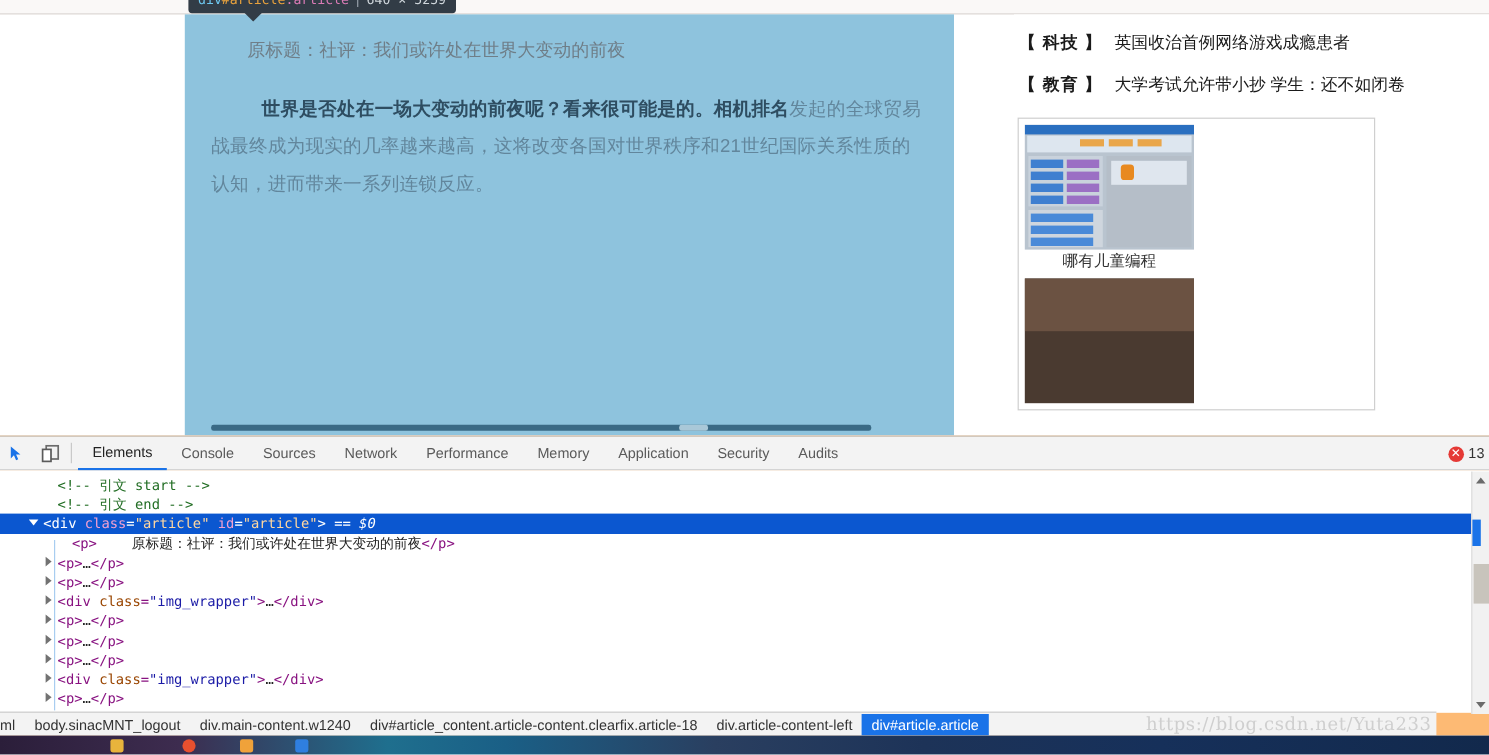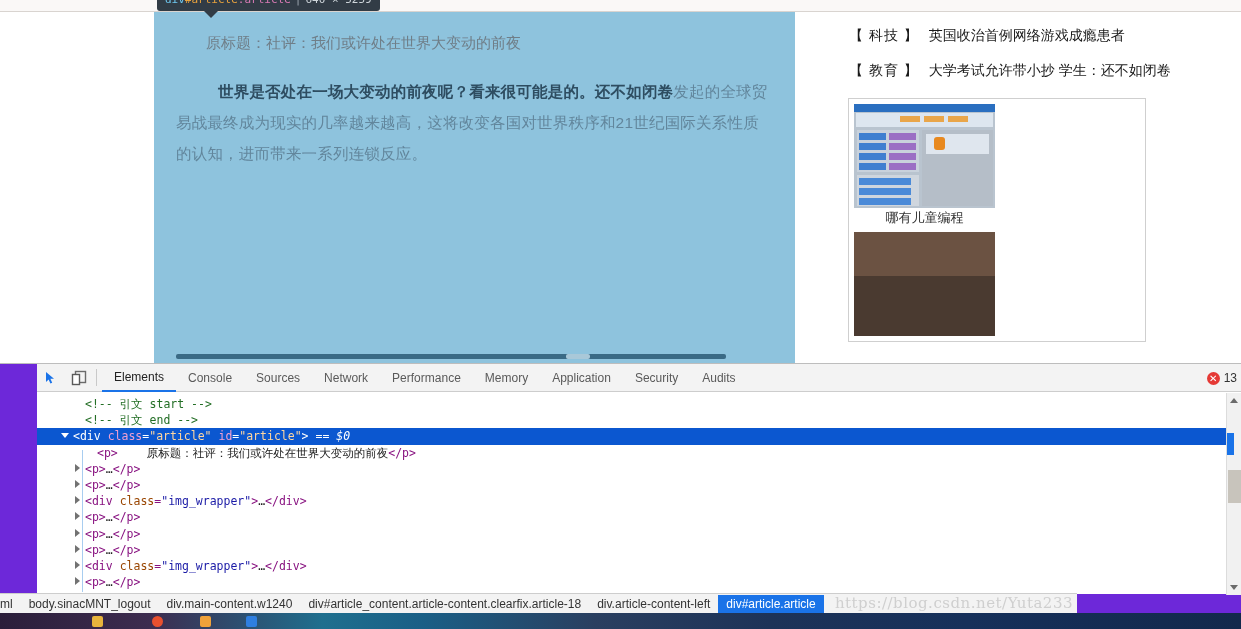--- a/index.html
+++ b/index.html
@@ -71,21 +71,21 @@
     background: #3a6a85; border-radius: 2px;
   }
   .inner-hscroll .hi { position:absolute; left:390px; top:0; width:24px; height:5px; background:#a9c8d8; border-radius:2px; }
 
   
   .right-col { position: absolute; left: 845px; top: 12px; width: 396px; height: 351px; background: #fff; }
   .news-line {
     font-size: 14px; color: #1a1a1a; line-height: 20px;
     white-space: nowrap; padding-left: 2px;
   }
-  .news-line .cat { letter-spacing: 1px; }
+  .news-line .cat { letter-spacing: 1px; font-weight: bold; }
   .news-line .sp { display:inline-block; width:10px; }
 
   .img-panel {
     position: absolute; left: 3px; top: 86px; width: 298px;
     border: 1px solid #cfcfcf; background: #fff; padding: 5px;
   }
   .img-grid { display: flex; flex-wrap: wrap; gap: 5px 6px; }
   .img-cell { width: 141px; }
   .img-thumb { width: 141px; height: 104px; position: relative; overflow: hidden; }
   .img-cap { text-align: center; font-size: 13px; color: #333; line-height: 18px; padding-top: 1px; font-family: Liberation Serif, serif; }
@@ -113,21 +113,21 @@
   .th-cam .grip { position:absolute; left:100px; top:22px; width:22px; height:58px; background:#1d1d1f; border-radius:4px; }
   .th-cam .knob { position:absolute; left:104px; top:44px; width:14px; height:14px; border-radius:50%; background:#3a3a3d; }
 
   
   .th-game { background: #4a3a30; }
   .th-game .sky { position:absolute; left:0; top:0; width:100%; height:44px; background:#6b5242; }
 
   
   .devtools {
     position: absolute; left: 0; top: 363px; width: 1241px; height: 250px;
-    background: #6d28d9; border-top: 1px solid #bdbdbd; padding-left: 37px;
+    background: #fdba74; border-top: 1px solid #bdbdbd;
   }
   .dt-toolbar {
     position: relative; height: 28px; background: #f3f3f3;
     border-bottom: 1px solid #cdcdcd; display: flex; align-items: center;
   }
   .dt-icon-btn {
     width: 28px; height: 26px; display:flex; align-items:center; justify-content:center;
   }
   .dt-sep { width: 1px; height: 17px; background: #c9c9c9; margin: 0 5px 0 3px; }
   .dt-tabs { display: flex; align-items: center; height: 28px; }
@@ -183,21 +183,21 @@
     position: absolute; left: 3px; width: 0; height: 0;
     border-left: 4px solid transparent; border-right: 4px solid transparent;
   }
   .dt-vscroll .arw-up { top: 5px; border-bottom: 5px solid #6b6b6b; }
   .dt-vscroll .arw-dn { bottom: 5px; border-top: 5px solid #6b6b6b; }
   .dt-vscroll .thumb { position: absolute; left: 1px; top: 77px; width: 13px; height: 33px; background: #c8c4bc; }
   .dt-vscroll .marker { position: absolute; left: 0; top: 40px; width: 7px; height: 22px; background: #1a73e8; }
 
   
   .crumbs {
-    position: absolute; left: 0; bottom: 0; width: 1077px; height: 20px;
+    position: absolute; left: 0; bottom: 0; width: 1197px; height: 20px;
     background: #f3f3f3; border-top: 1px solid #cdcdcd;
     display: flex; align-items: center; overflow: hidden;
   }
   .crumb {
     font-size: 12px; color: #333; padding: 0 8px; height: 18px; line-height: 18px;
     white-space: nowrap;
   }
   .crumb.first { padding-left: 0; }
   .crumb.active { background: #1a73e8; color: #fff; }
   .watermark {
@@ -222,21 +222,21 @@
   <div class="page-viewport">
 
     <div class="page-topbar">
       <div class="page-topbar-inner"></div>
     </div>
 
     <div class="highlight-box">
       <div class="article-inner">
         <p class="orig-title">原标题：社评：我们或许处在世界大变动的前夜</p>
 
-        <p class="para"><b>世界是否处在一场大变动的前夜呢？看来很可能是的。</b><span class="lnk">还不如闭卷</span><span>发起的全球贸易战最终成为现实的几率越来越高，这将改变各国对世界秩序和21世纪国际关系性质的认知，进而带来一系列连锁反应。</span></p>
+        <p class="para"><b>世界是否处在一场大变动的前夜呢？看来很可能是的。</b><span class="lnk">相机排名</span><span>发起的全球贸易战最终成为现实的几率越来越高，这将改变各国对世界秩序和21世纪国际关系性质的认知，进而带来一系列连锁反应。</span></p>
 
       </div>
     </div>
 
     <div class="inner-hscroll">
       <div class="hi"></div>
     </div>
 
     <div class="inspect-tooltip">
       <span class="tt-tag">div</span><span class="tt-id">#article</span><span class="tt-cls">.article</span><span class="tt-sep">|</span><span class="tt-dim">640 × 5259</span>

